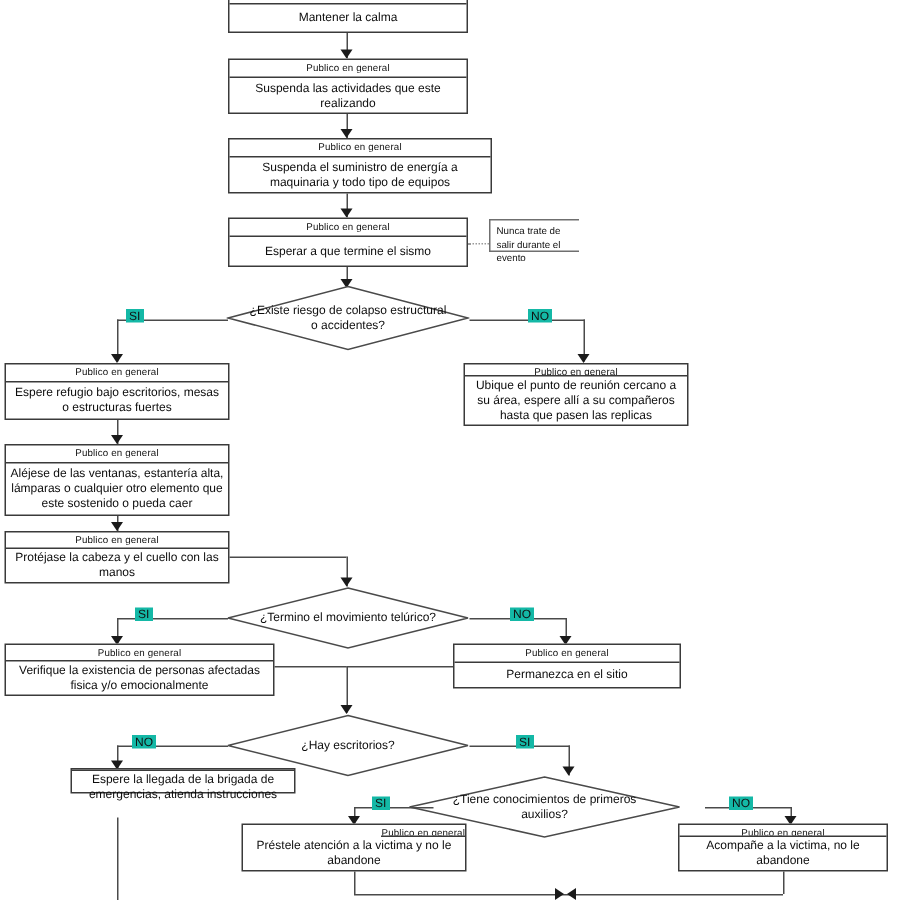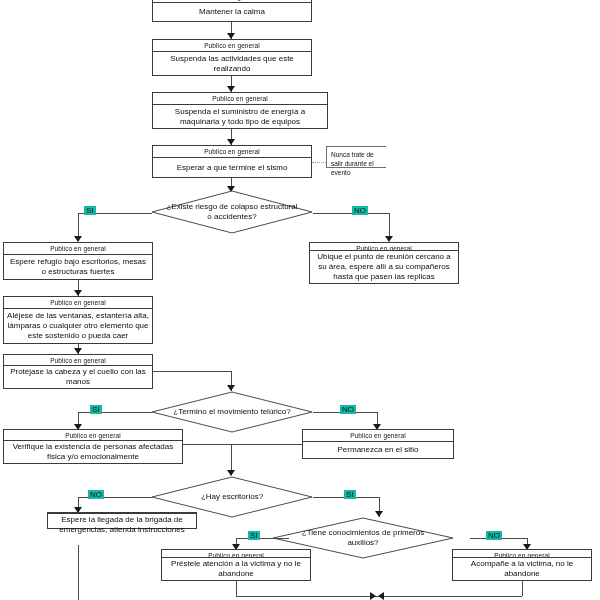--- a/index.html
+++ b/index.html
@@ -267,21 +267,21 @@
   <div class="ln lnh" style="left:236px;top:538px;width:53px;"></div>
   <div class="blabel" style="left:248px;top:531px;">SI</div>
   <div class="ln lnv" style="left:236px;top:538px;height:11px;"></div>
   <div class="arrow down" style="left:232px;top:544px;"></div>
 
   <div class="ln lnh" style="left:470px;top:538px;width:58px;"></div>
   <div class="blabel" style="left:486px;top:531px;">NO</div>
   <div class="ln lnv" style="left:527px;top:538px;height:11px;"></div>
   <div class="arrow down" style="left:523px;top:544px;"></div>
 
-  <div class="proc" style="left:161px;top:549px;width:150px;height:32px;">
+  <div class="proc" style="left:161px;top:549px;width:150px;height:32px;align-items:flex-end;">
     <div class="hdr">Publico en general</div>
     <div class="body">Préstele atención a la victima y no le abandone</div>
   </div>
 
   <div class="proc" style="left:452px;top:549px;width:140px;height:32px;">
     <div class="hdr">Publico en general</div>
     <div class="body">Acompañe a la victima, no le abandone</div>
   </div>
 
   <div class="ln lnv" style="left:236px;top:581px;height:15px;"></div>

